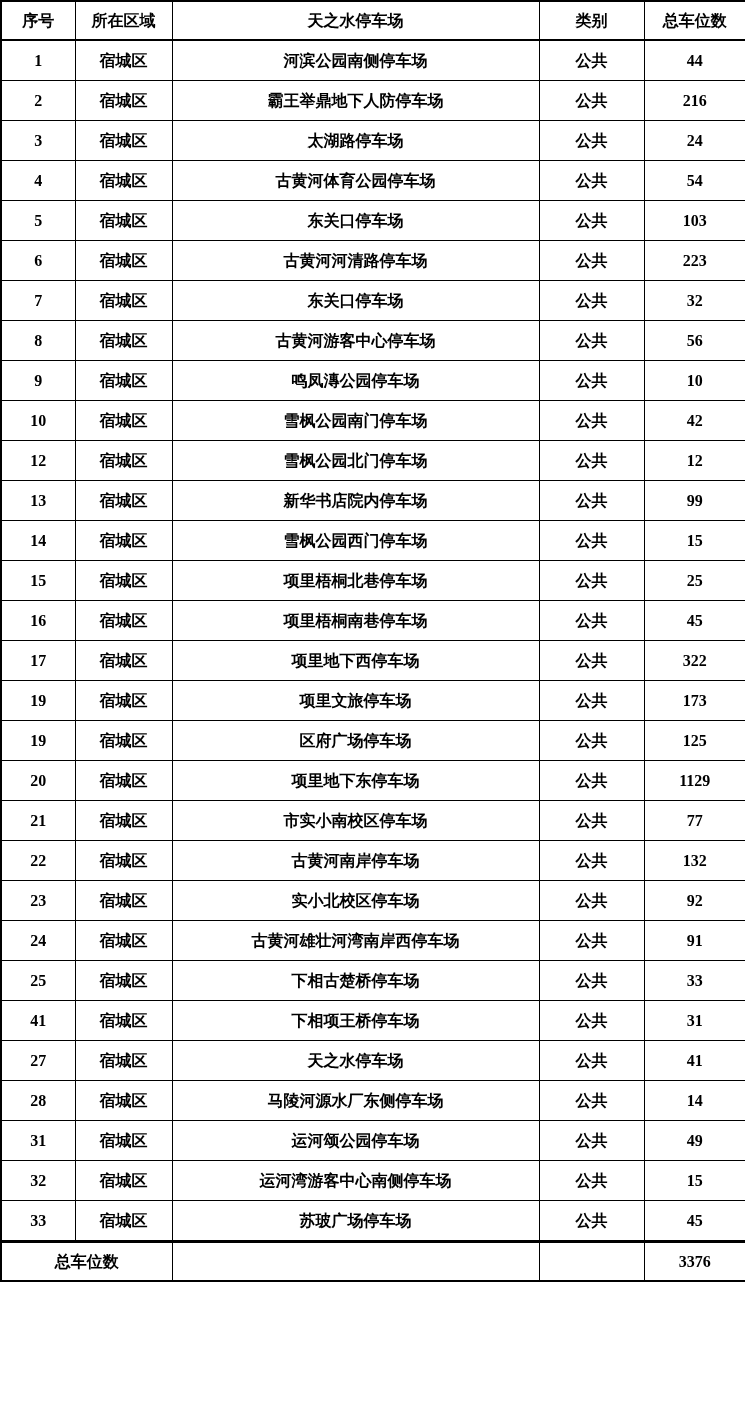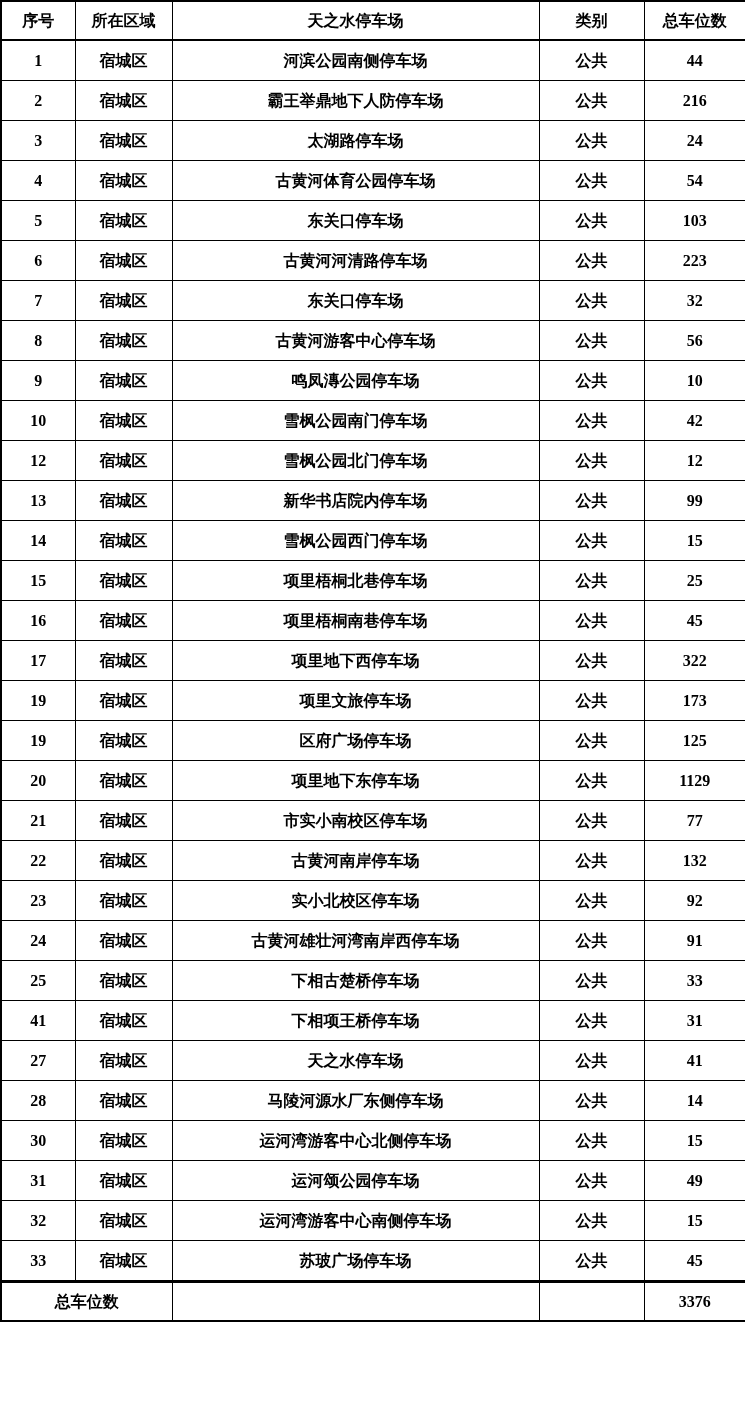--- a/index.html
+++ b/index.html
@@ -258,27 +258,20 @@
     <td>41</td>
   </tr>
         <tr>
     <td>28</td>
     <td>宿城区</td>
     <td>马陵河源水厂东侧停车场</td>
     <td>公共</td>
     <td>14</td>
   </tr>
         <tr>
-    <td>30</td>
-    <td>宿城区</td>
-    <td>运河湾游客中心北侧停车场</td>
-    <td>公共</td>
-    <td>15</td>
-  </tr>
-        <tr>
     <td>31</td>
     <td>宿城区</td>
     <td>运河颂公园停车场</td>
     <td>公共</td>
     <td>49</td>
   </tr>
         <tr>
     <td>32</td>
     <td>宿城区</td>
     <td>运河湾游客中心南侧停车场</td>

